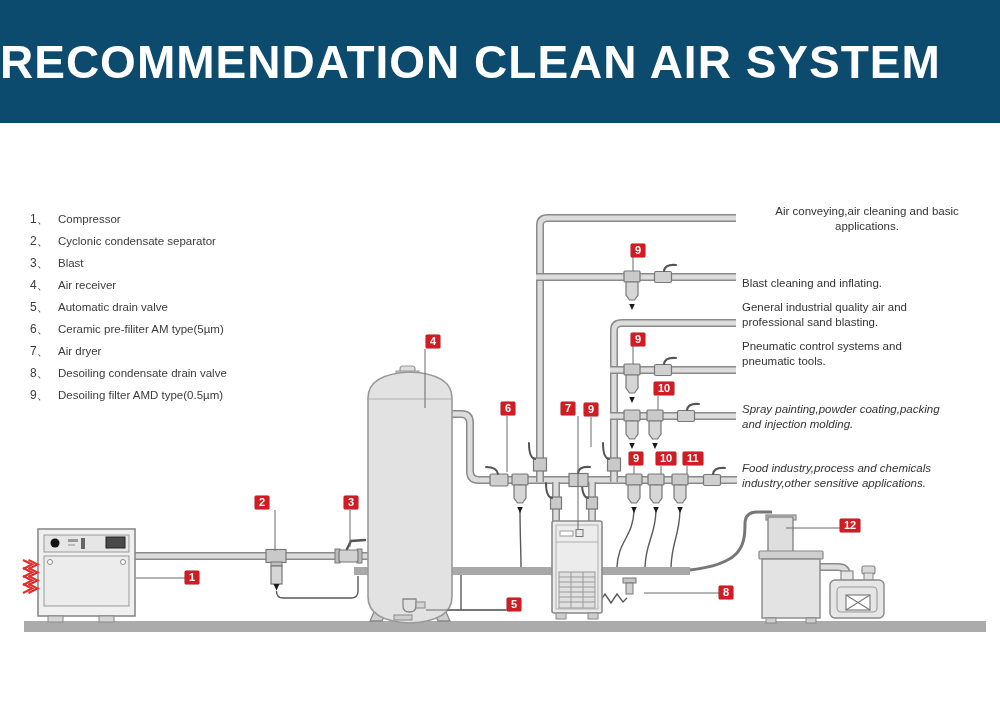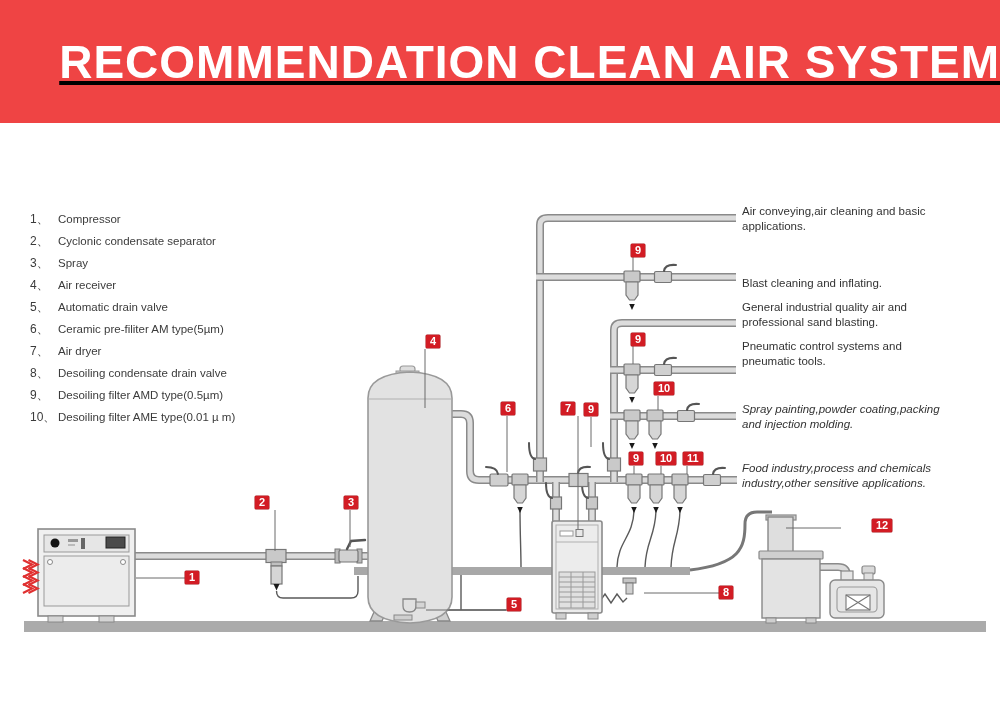--- a/index.html
+++ b/index.html
@@ -2,21 +2,21 @@
 <html><head>
 <meta charset="utf-8">
 <style>
   html,body { margin:0; padding:0; }
   body {
     width:1000px; height:704px; position:relative; background:#ffffff;
     font-family:"Liberation Sans","DejaVu Sans",sans-serif; overflow:hidden;
   }
   .header {
     position:absolute; left:0; top:0; width:1000px; height:123px;
-    background:#ef4444; display:flex; align-items:center; justify-content:flex-end;text-decoration:underline;
+    background:#0c4a6e; display:flex; align-items:center; justify-content:flex-start;
   }
   .header .title {
     color:#ffffff; font-size:46px; font-weight:bold; letter-spacing:1px;
     margin:0; white-space:nowrap;
   }
   .legend { position:absolute; left:30px; top:212px; }
   .legend-item { display:flex; margin-bottom:8px; color:#3b3b3b; font-size:11.5px; line-height:14px; }
   .legend-num { width:28px; flex:none; font-size:12px; }
   .legend-text { white-space:pre-line; max-width:210px; }
   .app {
@@ -298,34 +298,34 @@
 <div class="flag" style="left:501px; top:402px;">6</div>
 <div class="flag" style="left:561px; top:402px;">7</div>
 <div class="flag" style="left:584px; top:403px;">9</div>
 <div class="flag" style="left:631px; top:244px;">9</div>
 <div class="flag" style="left:631px; top:333px;">9</div>
 <div class="flag" style="left:654px; top:382px;">10</div>
 <div class="flag" style="left:629px; top:452px;">9</div>
 <div class="flag" style="left:656px; top:452px;">10</div>
 <div class="flag" style="left:683px; top:452px;">11</div>
 <div class="flag" style="left:719px; top:586px;">8</div>
-<div class="flag" style="left:840px; top:519px;margin-left:32px;">12</div>
+<div class="flag" style="left:840px; top:519px;">12</div>
 
 <div class="legend">
   <div class="legend-item">
       <span class="legend-num">1、</span>
       <span class="legend-text">Compressor</span>
     </div>
   <div class="legend-item">
       <span class="legend-num">2、</span>
       <span class="legend-text">Cyclonic condensate separator</span>
     </div>
   <div class="legend-item">
       <span class="legend-num">3、</span>
-      <span class="legend-text">Spray</span>
+      <span class="legend-text">Blast</span>
     </div>
   <div class="legend-item">
       <span class="legend-num">4、</span>
       <span class="legend-text">Air receiver</span>
     </div>
   <div class="legend-item">
       <span class="legend-num">5、</span>
       <span class="legend-text">Automatic drain valve</span>
     </div>
   <div class="legend-item">
@@ -337,27 +337,23 @@
       <span class="legend-text">Air dryer</span>
     </div>
   <div class="legend-item">
       <span class="legend-num">8、</span>
       <span class="legend-text">Desoiling condensate drain valve</span>
     </div>
   <div class="legend-item">
       <span class="legend-num">9、</span>
       <span class="legend-text">Desoiling filter AMD type(0.5µm)</span>
     </div>
-  <div class="legend-item">
-      <span class="legend-num">10、</span>
-      <span class="legend-text">Desoiling filter AME type(0.01 µ m)</span>
-    </div>
 </div>
 
-<div class="app" style="top:204px;">Air conveying,air cleaning and basic
+<div class="app" style="top:204px;text-align:center;">Air conveying,air cleaning and basic
 applications.</div>
 <div class="app" style="top:276px;">Blast cleaning and inflating.</div>
 <div class="app" style="top:300px;">General industrial quality air and
 professional sand blasting.</div>
 <div class="app" style="top:339px;">Pneumatic control systems and
 pneumatic tools.</div>
 <div class="app" style="top:402px;font-style:italic;">Spray painting,powder coating,packing
 and injection molding.</div>
 <div class="app" style="top:461px;font-style:italic;">Food industry,process and chemicals
 industry,other sensitive applications.</div>

